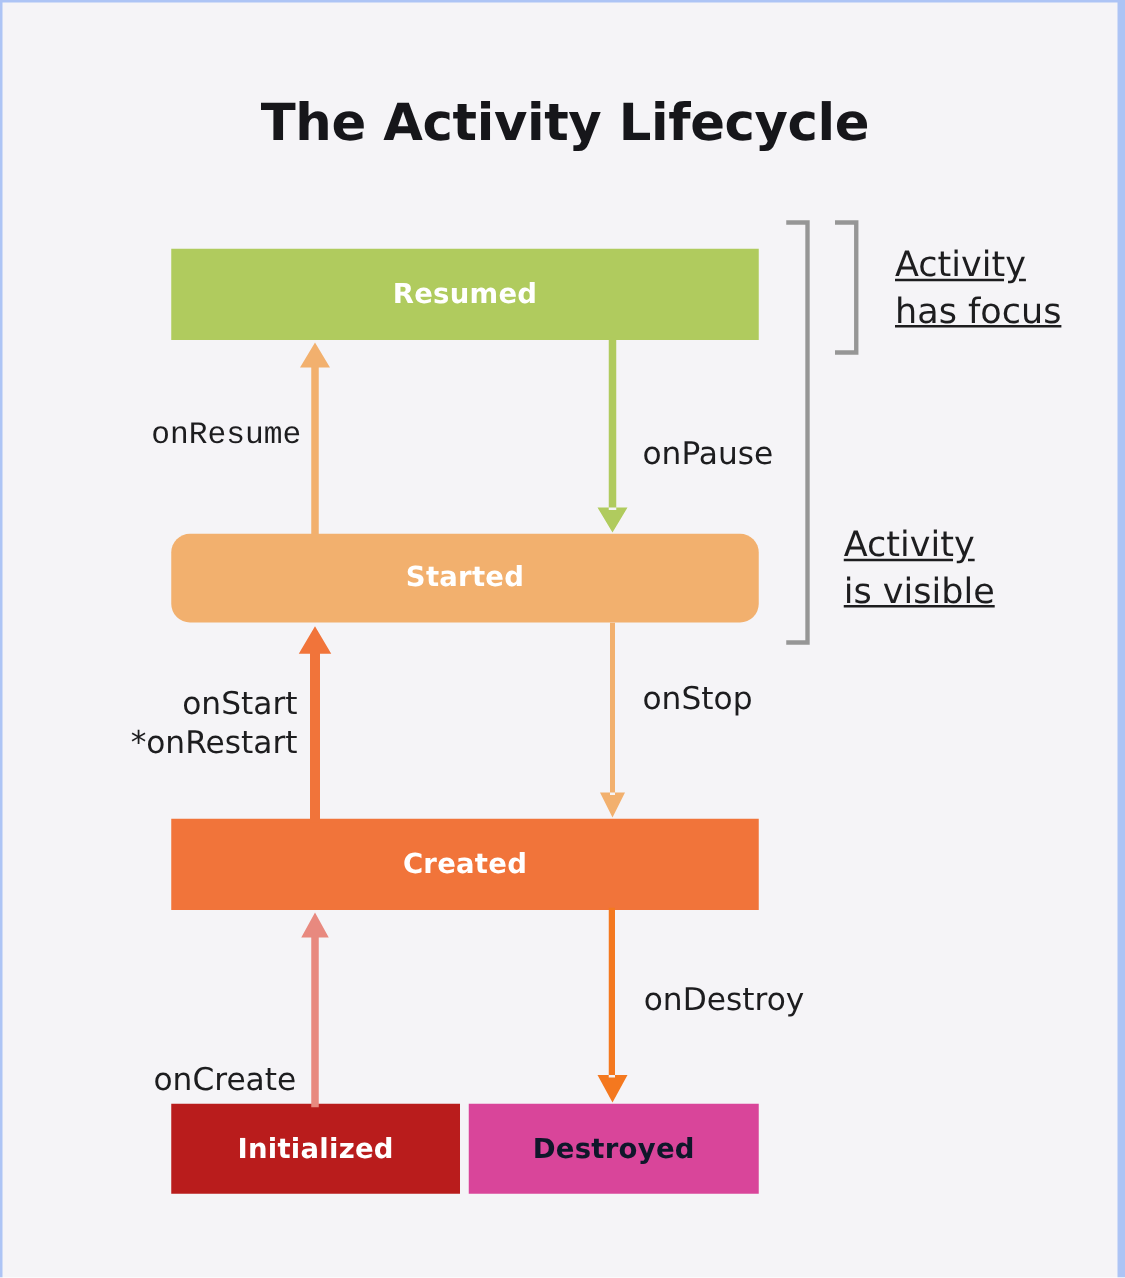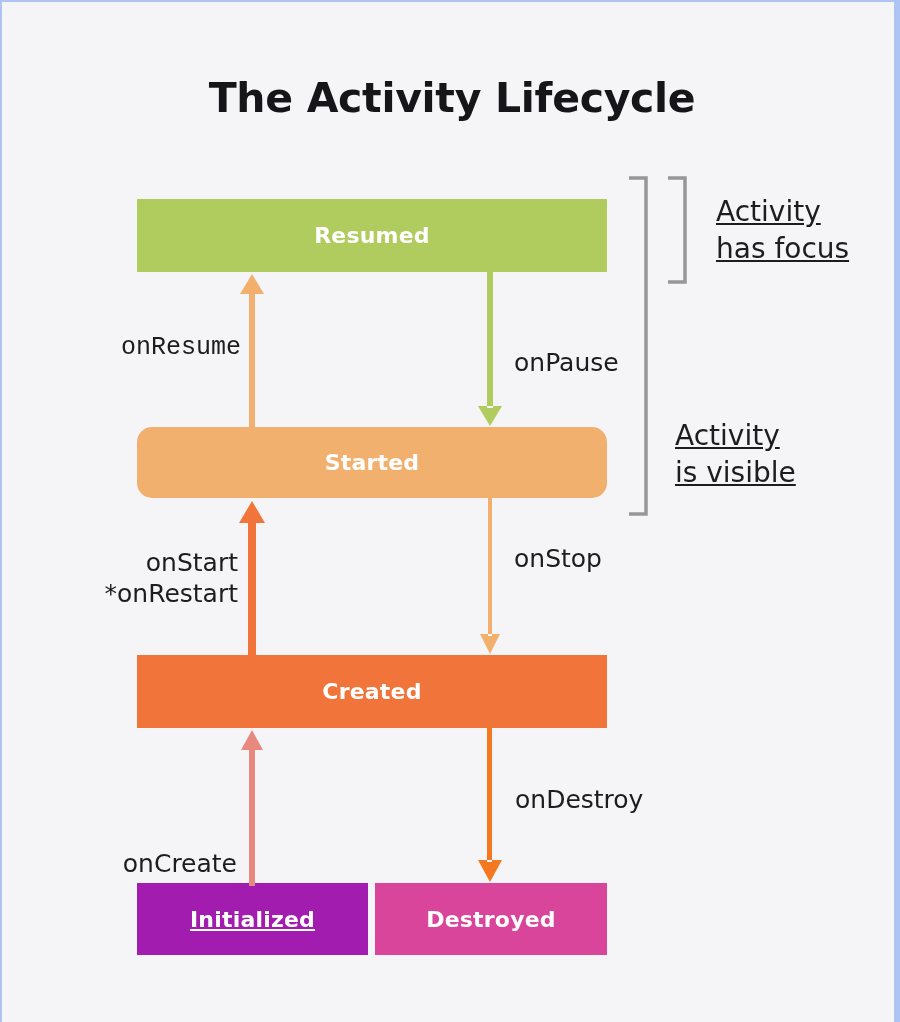--- a/index.html
+++ b/index.html
@@ -119,25 +119,25 @@
   </div>
 
   <div class="state-box" id="box-started" style="background: rgb(242, 176, 110); color: rgb(255, 255, 255);">
     <span>Started</span>
   </div>
 
   <div class="state-box" id="box-created" style="background: rgb(241, 116, 58); color: rgb(255, 255, 255);">
     <span>Created</span>
   </div>
 
-  <div class="state-box" id="box-initialized" style="background: #a21caf; color: rgb(255, 255, 255); text-decoration: underline;">
+  <div class="state-box" id="box-initialized" style="background: #b91c1c; color: rgb(255, 255, 255);">
     <span>Initialized</span>
   </div>
 
-  <div class="state-box" id="box-destroyed" style="background: rgb(217, 69, 154); color: #ffffff;">
+  <div class="state-box" id="box-destroyed" style="background: rgb(217, 69, 154); color: #0f172a;">
     <span>Destroyed</span>
   </div>
 
   <div class="arrow" id="arrow-onresume">
     <svg width="28" height="160" viewBox="0 0 28 160">
       <path class="arrow-shape" d="M11,22 L17,22 L17,160 L11,160 Z M14,4 L26,24 L2,24 Z" fill="#f2b06e"></path>
     </svg>
   </div>
 
   <div class="arrow" id="arrow-onpause">

